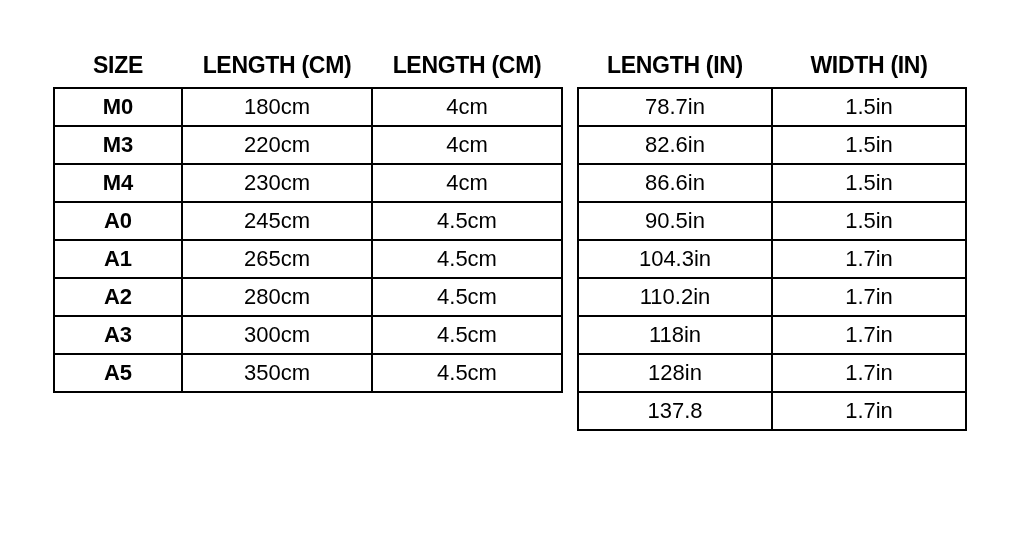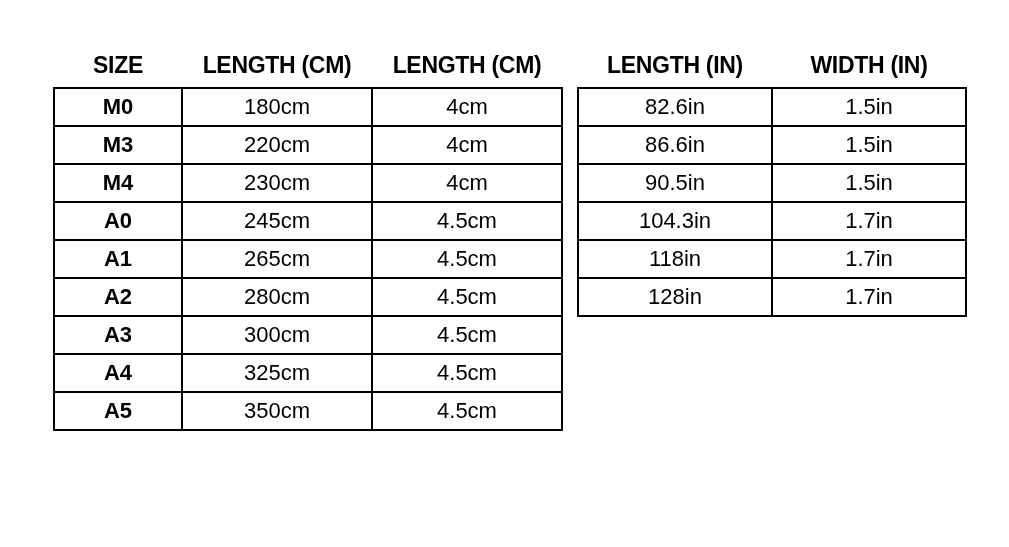--- a/index.html
+++ b/index.html
@@ -113,65 +113,72 @@
           <td class="size-cell">A2</td>
           <td>280cm</td>
           <td>4.5cm</td>
         </tr>
         <tr>
           <td class="size-cell">A3</td>
           <td>300cm</td>
           <td>4.5cm</td>
         </tr>
         <tr>
-          <td class="size-cell">A4</td>
-          <td>325cm</td>
-          <td>4.5cm</td>
-        </tr>
-        <tr>
           <td class="size-cell">A5</td>
           <td>350cm</td>
           <td>4.5cm</td>
         </tr>
       </tbody>
     </table>
 
     <table class="size-table imperial">
       <colgroup>
         <col class="c-len">
         <col class="c-wid">
       </colgroup>
       <thead>
         <tr>
           <th>LENGTH (IN)</th>
           <th>WIDTH (IN)</th>
         </tr>
       </thead>
       <tbody>
         <tr>
+          <td>78.7in</td>
+          <td>1.5in</td>
+        </tr>
+        <tr>
           <td>82.6in</td>
           <td>1.5in</td>
         </tr>
         <tr>
           <td>86.6in</td>
           <td>1.5in</td>
         </tr>
         <tr>
           <td>90.5in</td>
           <td>1.5in</td>
         </tr>
         <tr>
           <td>104.3in</td>
           <td>1.7in</td>
         </tr>
         <tr>
+          <td>110.2in</td>
+          <td>1.7in</td>
+        </tr>
+        <tr>
           <td>118in</td>
           <td>1.7in</td>
         </tr>
         <tr>
           <td>128in</td>
+          <td>1.7in</td>
+        </tr>
+        <tr>
+          <td>137.8</td>
           <td>1.7in</td>
         </tr>
       </tbody>
     </table>
 
   </div>
 </div>
 
 </body></html>

